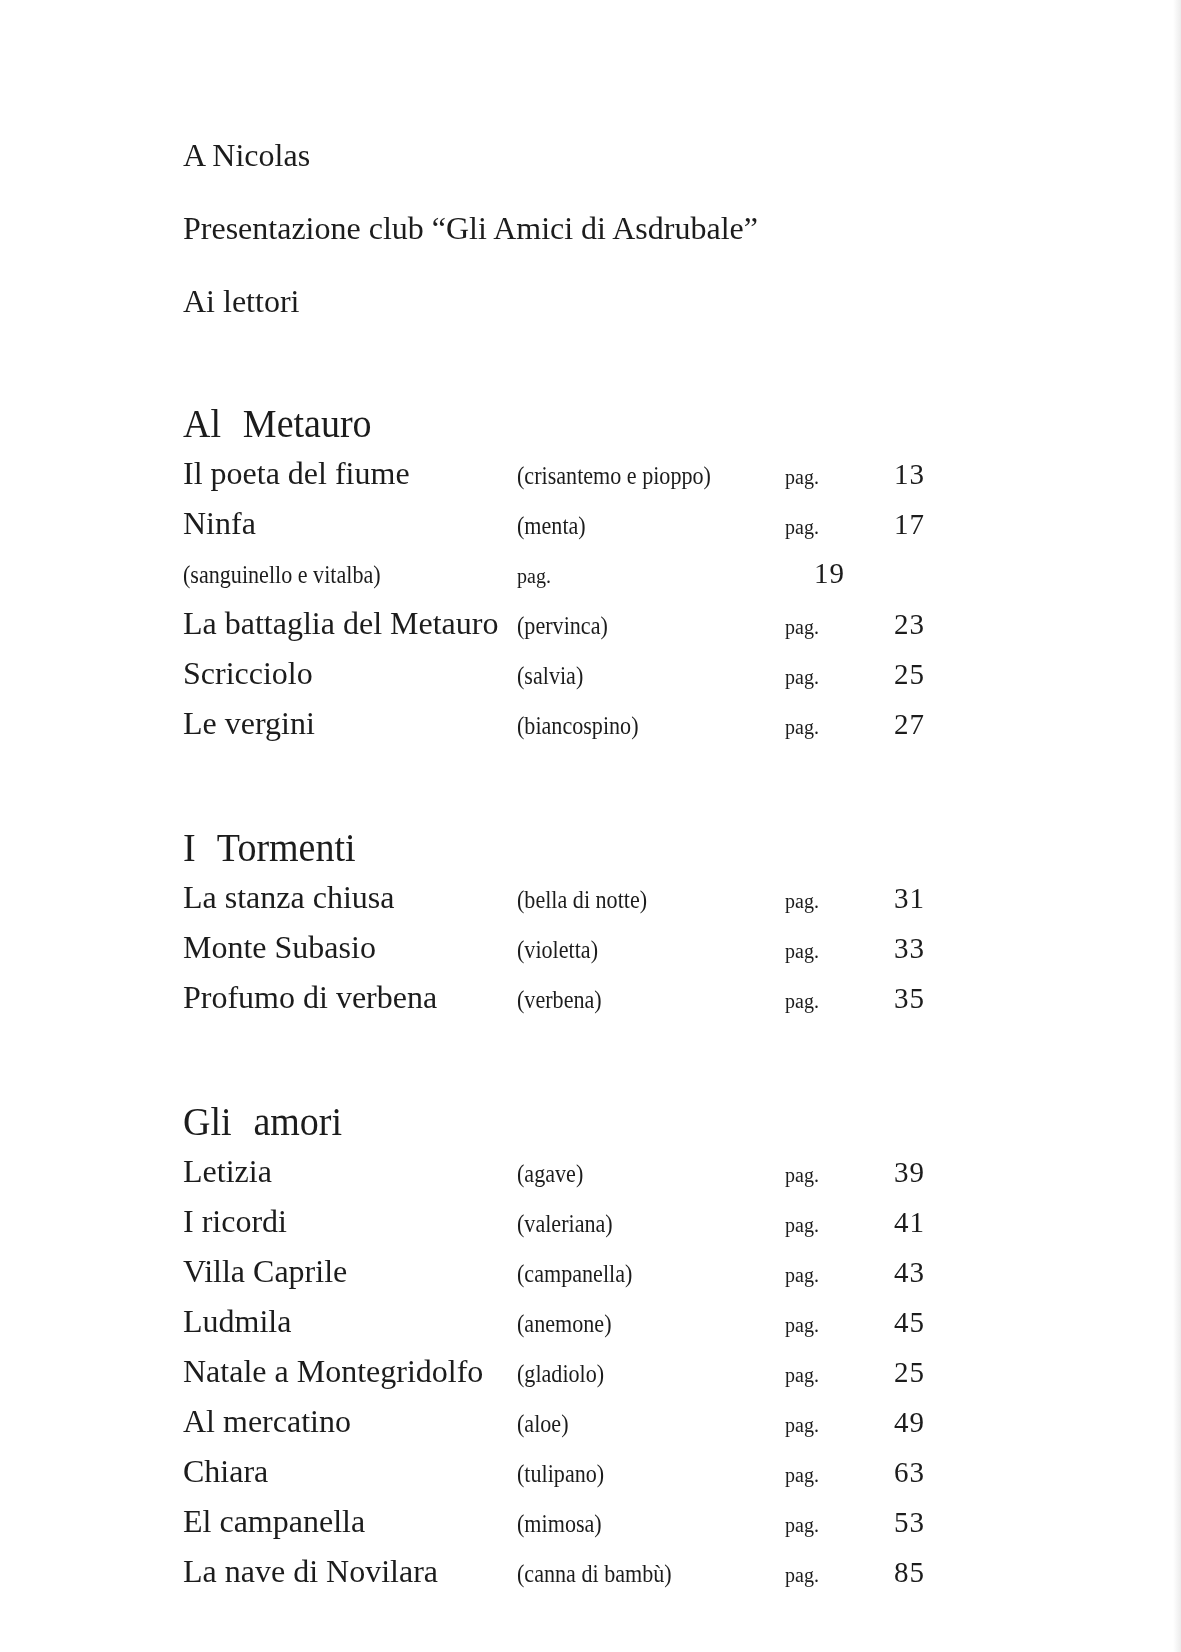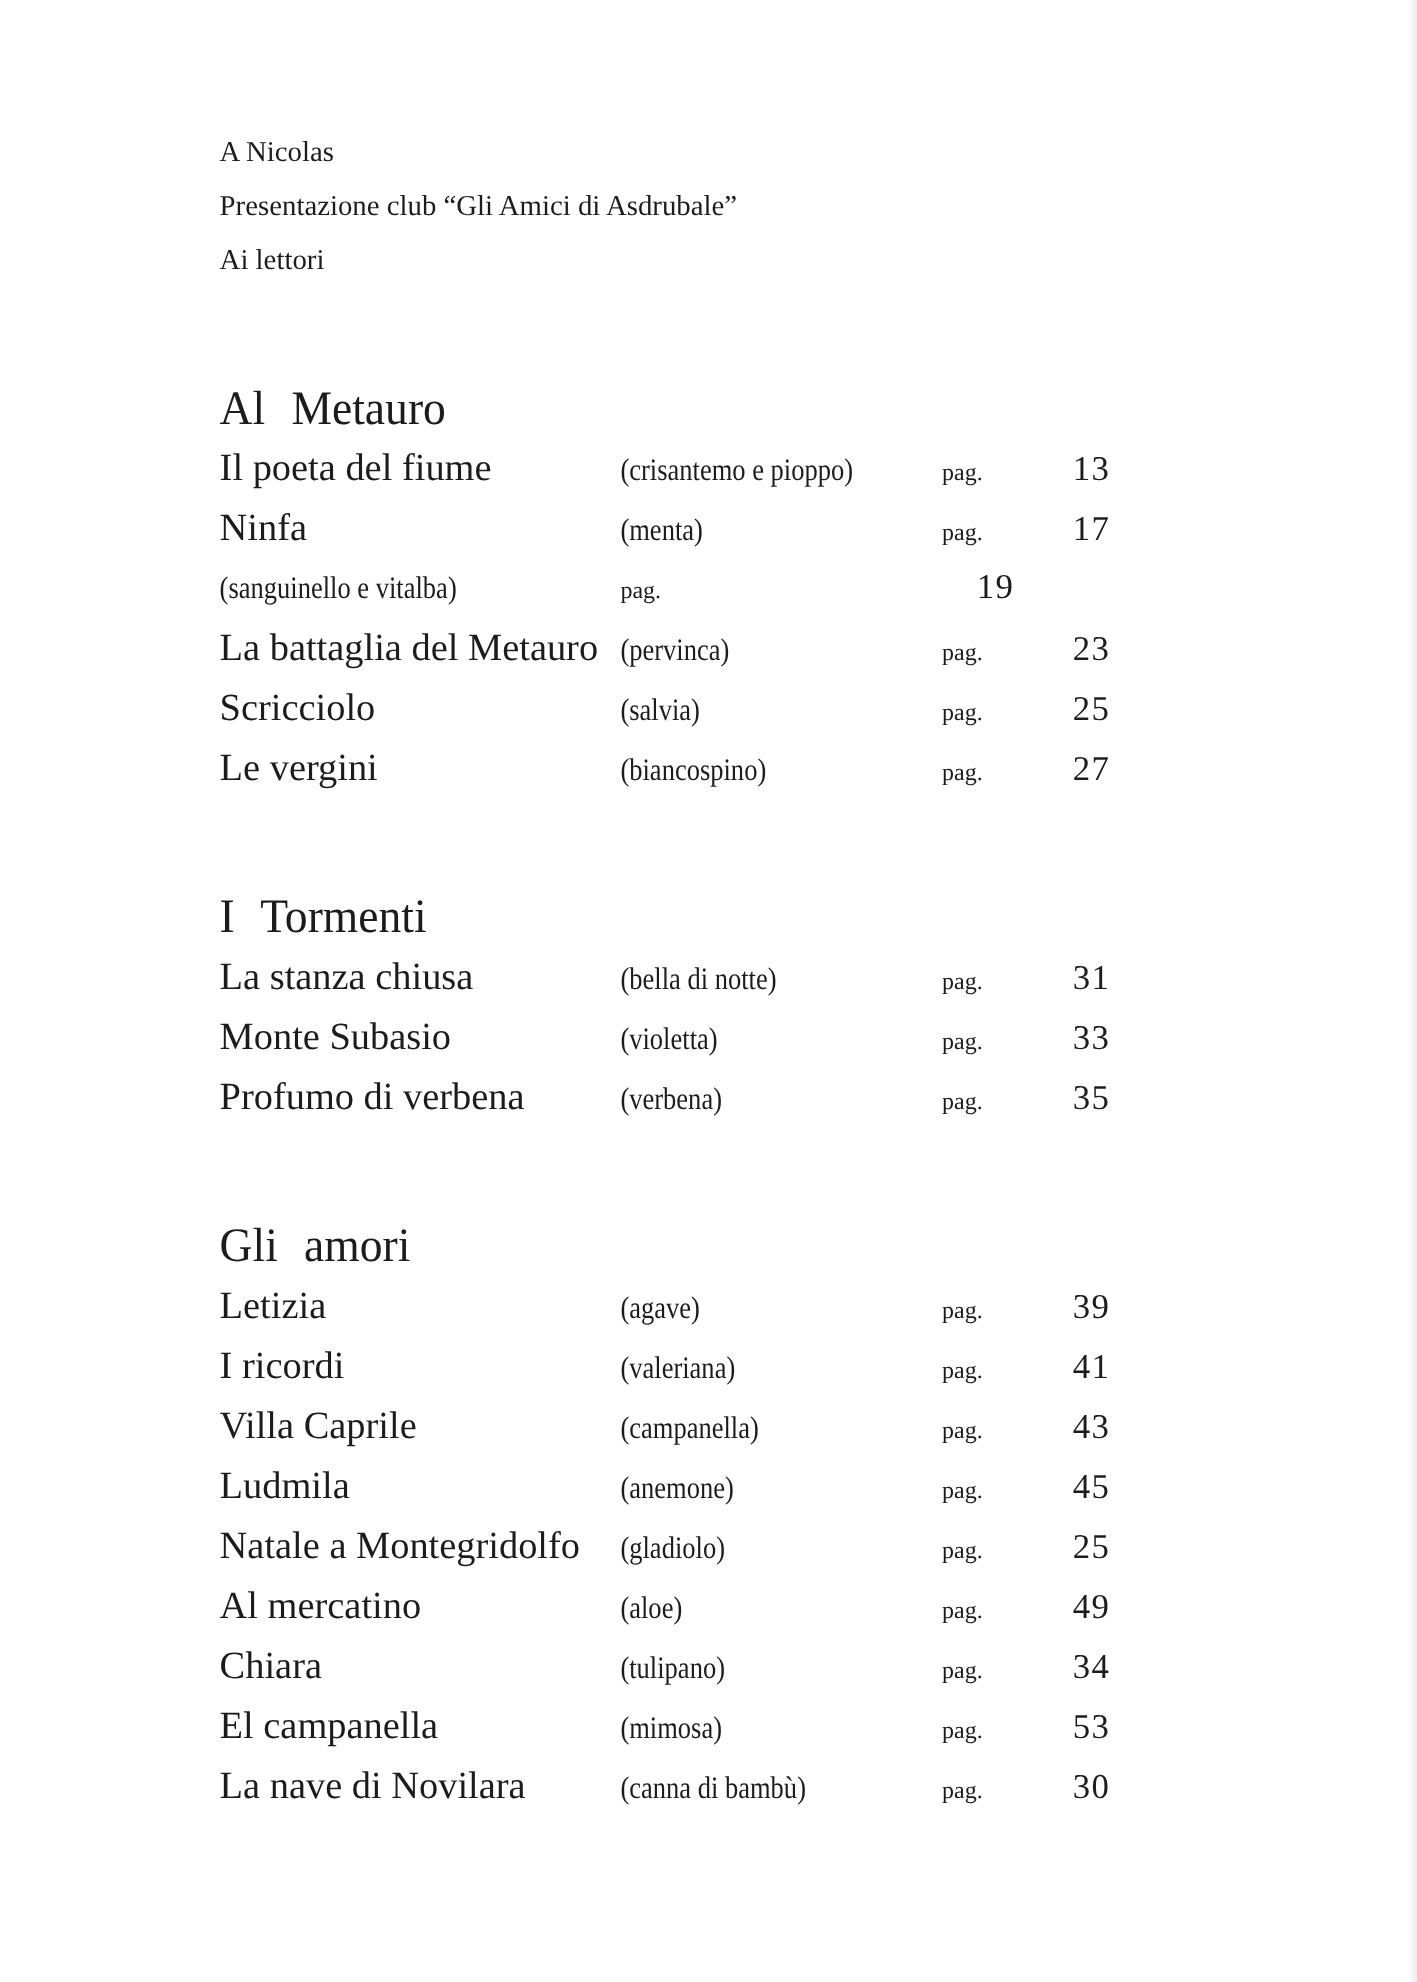--- a/index.html
+++ b/index.html
@@ -19,23 +19,24 @@
     background: linear-gradient(to right, #ffffff, #ececec);
   }
   .content {
     position: absolute;
     left: 183px;
     top: 105px;
     width: 742px;
   }
   .front-matter { }
   .front-item {
-    font-size: 24px;
+    font-size: 32px;
     line-height: 45px;
     white-space: nowrap;
+    margin-top: 28px;
   }
   .toc-section { }
   .section-title {
     margin: 76px 0 0 0;
     font-size: 40px;
     line-height: 48px;
     font-weight: normal;
     word-spacing: 13px;
     transform: scaleX(0.95);
     transform-origin: left center;
@@ -197,35 +198,35 @@
     <span class="entry-title">Al mercatino</span>
     <span class="entry-flower">(aloe)</span>
     <span class="entry-pag">pag.</span>
     <span class="entry-num">49</span>
   </div>
 
   <div class="entry-row">
     <span class="entry-title">Chiara</span>
     <span class="entry-flower">(tulipano)</span>
     <span class="entry-pag">pag.</span>
-    <span class="entry-num">34</span>
+    <span class="entry-num">63</span>
   </div>
 
   <div class="entry-row">
     <span class="entry-title">El campanella</span>
     <span class="entry-flower">(mimosa)</span>
     <span class="entry-pag">pag.</span>
     <span class="entry-num">53</span>
   </div>
 
   <div class="entry-row">
     <span class="entry-title">La nave di Novilara</span>
     <span class="entry-flower">(canna di bambù)</span>
     <span class="entry-pag">pag.</span>
-    <span class="entry-num">30</span>
+    <span class="entry-num">85</span>
   </div>
 </div>
   </section>
 </div>
 
   </div>
   <div class="scan-edge"></div>
 </div>
 
 </body></html>

